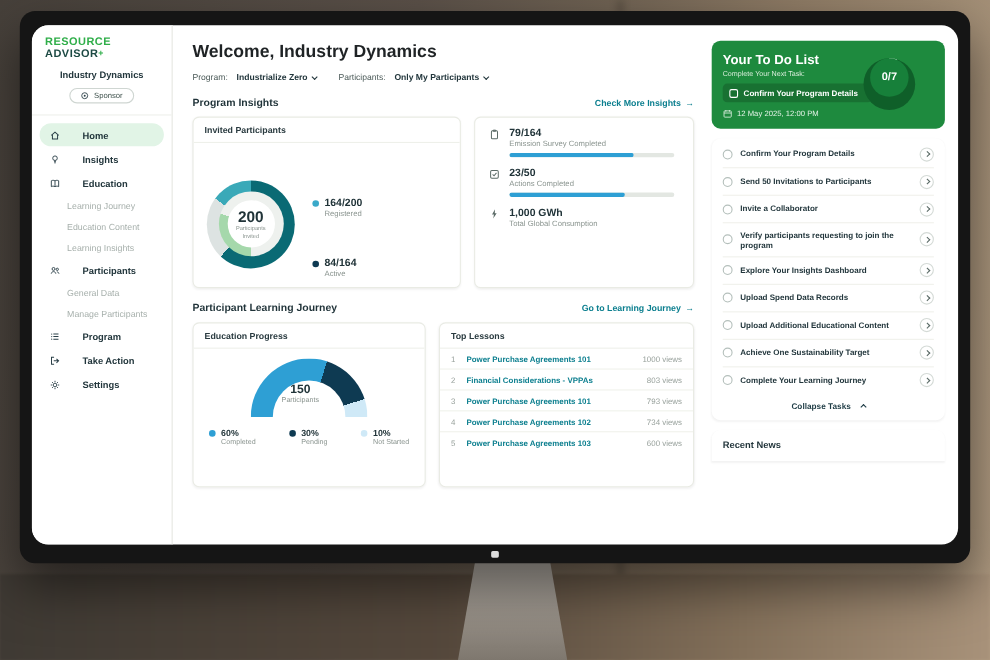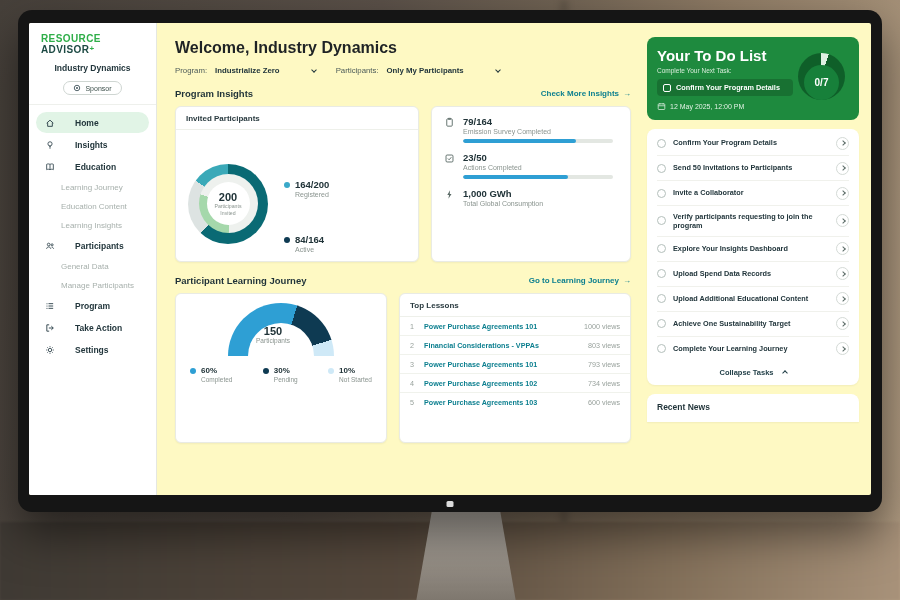--- a/index.html
+++ b/index.html
@@ -4,57 +4,57 @@
 <style>
   * { margin:0; padding:0; box-sizing:border-box; }
   html,body { width:900px; height:600px; overflow:hidden; font-family:"Liberation Sans","DejaVu Sans",sans-serif; }
   body { position:relative; background:linear-gradient(100deg,#46403a 0%,#5a5048 38%,#6e6152 55%,#8d7a64 72%,#b19c82 100%); }
   .wall-seam { position:absolute; left:560px; top:0; width:8px; height:600px; background:rgba(0,0,0,.14); filter:blur(3px); }
   .desk { position:absolute; left:0; bottom:0; width:100%; height:78px; background:linear-gradient(90deg,#3f3a34 0%,#55483c 45%,#83705a 75%,#a8927a 100%); filter:blur(1px); }
   .stand-neck { position:absolute; left:416px; top:510px; width:100px; height:92px; clip-path:polygon(16% 0,84% 0,100% 100%,0 100%); background:linear-gradient(180deg,#b6b0a8 0%,#948d84 60%,#7d766d 100%); }
 
   .monitor { position:absolute; left:18px; top:10px; width:864px; height:502px; background:#151515; border-radius:14px; padding:13px 11px 17px; box-shadow:0 22px 45px rgba(0,0,0,.5); }
   .bezel-dot { position:absolute; left:50%; bottom:5px; transform:translateX(-50%); width:7px; height:6px; border-radius:1.5px; background:#dcdcdc; }
-  .screen { width:100%; height:100%; background:#fef9c3; border-radius:2px; overflow:hidden; display:flex; position:relative; }
+  .screen { width:100%; height:100%; background:#ffffff; border-radius:15px; overflow:hidden; display:flex; position:relative; }
 
   
   .sidebar { width:128px; background:#fff; border-right:1px solid #e5e7e1; flex-shrink:0; display:flex; flex-direction:column; }
   .brand { padding:10px 12px 6px; font-size:10px; font-weight:700; letter-spacing:.4px; }
   .brand .g { color:#2fae49; } .brand .d { color:#1d4a44; } .brand .plus { color:#2fae49; font-size:8px; vertical-align:top; }
   .org-block { text-align:center; padding:2px 8px 8px; border-bottom:1px solid #eef0ec; }
   .org-name { font-size:8.5px; font-weight:700; color:#22363c; margin-bottom:5px; }
   .sponsor-pill { display:inline-flex; align-items:center; gap:4px; border:1px solid #cfd6d2; border-radius:10px; padding:2px 9px; font-size:7px; color:#3c4f4a; }
   .nav { padding-top:6px; }
   .nav-item { height:21px; display:flex; align-items:center; gap:20px; padding:0 9px; margin:1px 7px; border-radius:12px; font-size:8.5px; font-weight:700; color:#22363c; cursor:pointer; }
   .nav-item.active { background:#e1f4e6; }
   .nav-item.sub { height:18px; font-weight:400; color:#a7b0ac; font-size:8px; padding-left:25px; }
   .nico { width:10px; height:10px; flex-shrink:0; color:#2b4048; }
 
   
   .main { flex:1; min-width:0; padding:12px 14px 0 18px; }
   .welcome { font-size:16px; font-weight:700; color:#1f2325; margin:4px 0 9px; }
   .filters { display:flex; align-items:center; gap:8px; font-size:7.8px; color:#4b5a58; margin-bottom:13px; }
-  .filter-val { font-weight:700; color:#22363c; display:flex; align-items:center; cursor:pointer; margin-right:12px;gap:28px; }
+  .filter-val { font-weight:700; color:#22363c; display:flex; align-items:center; cursor:pointer; margin-right:12px; }
   .chev { display:inline-block; width:4px; height:4px; border-right:1.2px solid currentColor; border-bottom:1.2px solid currentColor; }
   .chev.down { transform:rotate(45deg); margin-left:4px; margin-bottom:2px; }
   .chev.up { transform:rotate(-135deg); margin-left:4px; margin-top:2px; }
   .chev.right { transform:rotate(-45deg); }
   .sec-row { display:flex; justify-content:space-between; align-items:center; margin:2px 0 7px; }
   .sec-title { font-size:9.5px; font-weight:700; color:#1f3238; }
   .sec-link { font-size:8px; font-weight:700; color:#0c7f8f; display:flex; align-items:center; gap:4px; cursor:pointer; }
   .card-row { display:flex; gap:12px; margin-bottom:13px; }
   .card { background:#fff; border:1px solid #e9ebe4; border-radius:6px; box-shadow:0 1px 2px rgba(0,0,0,.05); overflow:hidden; }
   .card-h { padding:7px 10px 6px; border-bottom:1px solid #eef0ea; font-size:8px; font-weight:700; color:#2a3b40; }
 
   .card-invited { width:244px; height:156px; }
   .invited-body { display:flex; align-items:center; gap:16px; padding:13px 12px; }
   .donut-o { width:80px; height:80px; border-radius:50%; display:flex; align-items:center; justify-content:center; }
   .donut-i { width:59px; height:59px; border-radius:50%; display:flex; align-items:center; justify-content:center; }
   .donut-hole { width:43px; height:43px; border-radius:50%; background:#fff; display:flex; flex-direction:column; align-items:center; justify-content:center; text-align:center; }
-  .donut-val { font-size:11px; font-weight:700; color:#203338; }
+  .donut-val { font-size:14px; font-weight:700; color:#203338; }
   .donut-lab { font-size:5.2px; color:#8a948f; width:34px; line-height:1.2; }
   .leg-item { margin-bottom:11px;margin-top:36px; }
   .leg-top { display:flex; align-items:center; gap:5px; font-size:9.5px; font-weight:700; color:#203338; }
   .dot { width:6px; height:6px; border-radius:50%; flex-shrink:0; }
   .leg-sub { font-size:7px; color:#8a948f; margin-left:11px; margin-top:1px; }
 
   .card-info { flex:1; height:156px; }
   .info-body { padding:9px 12px; display:flex; flex-direction:column; gap:9px; }
   .stat { display:flex; gap:8px; }
   .sico { width:11px; height:11px; color:#5a6a66; flex-shrink:0; margin-top:1px; }
@@ -77,26 +77,26 @@
   .card-lessons { flex:1; height:150px; }
   .lesson { display:flex; align-items:center; gap:7px; padding:4.5px 10px; border-bottom:1px solid #f0f2ec; font-size:7.2px; }
   .lesson:last-child { border-bottom:none; }
   .l-rank { color:#98a19c; width:7px; }
   .l-title { flex:1; color:#0c7f8f; font-weight:700; cursor:pointer; }
   .l-views { color:#98a19c; }
 
   
   .rightcol { width:226px; flex-shrink:0; padding:14px 12px 0 2px; height:100%; overflow:hidden; }
   .todo-green { position:relative; background:#1e8a3e; border-radius:8px; padding:10px 10px 9px; color:#fff; }
-  .todo-title { font-size:15px; font-weight:700; }
+  .todo-title { font-size:12px; font-weight:700; }
   .todo-sub { font-size:6.5px; color:#d6ecd9; margin:3px 0 5px; }
   .todo-next { display:flex; align-items:center; gap:5px; background:rgba(0,0,0,.18); border-radius:4px; padding:4px 6px; width:calc(100% - 56px); font-size:7.3px; font-weight:700; }
   .wbox { width:8px; height:8px; border:1.2px solid #fff; border-radius:2px; flex-shrink:0; }
   .todo-date { display:flex; align-items:center; gap:4px; font-size:7px; color:#e2f2e5; margin-top:6px; }
-  .todo-ring { position:absolute; right:14px; top:16px; width:47px; height:47px; border-radius:50%; background:conic-gradient(#dff0e2 0 5%, #0f5f29 5% 100%); display:flex; align-items:flex-end; justify-content:center; }
+  .todo-ring { position:absolute; right:27px; top:16px; width:47px; height:47px; border-radius:50%; background:conic-gradient(#dff0e2 0 5%, #0f5f29 5% 100%); display:flex; align-items:flex-start; justify-content:center; }
   .todo-ring-in { width:35px; height:35px; border-radius:50%; background:#17803a; display:flex; align-items:center; justify-content:center; font-size:10px; font-weight:700; color:#fff; }
 
   .tasks-card { background:#fff; border-radius:8px; margin-top:9px; padding:2px 10px 0; box-shadow:0 1px 2px rgba(0,0,0,.05); }
   .task { display:flex; align-items:center; gap:7px; padding:5.5px 0; border-bottom:1px solid #f0f1ec; }
   .cbox { width:9px; height:9px; border:1.1px solid #b4bfbb; border-radius:50%; flex-shrink:0; cursor:pointer; }
   .task-lab { flex:1; font-size:7.3px; font-weight:700; color:#22363c; line-height:1.3; }
   .chev-circ { width:13px; height:13px; border:1px solid #d4dad6; border-radius:50%; display:flex; align-items:center; justify-content:center; color:#5a6a66; flex-shrink:0; cursor:pointer; }
   .collapse-row { display:flex; align-items:center; justify-content:center; gap:5px; padding:7px 0 8px; font-size:7.5px; font-weight:700; color:#1d3b44; cursor:pointer; }
   .news-card { background:#fff; border-radius:8px 8px 0 0; margin-top:9px; padding:8px 10px; font-size:8.5px; font-weight:700; color:#1f3238; height:28px; box-shadow:0 1px 2px rgba(0,0,0,.05); }
 </style>
@@ -292,20 +292,21 @@
       <div class="sec-row">
         <span class="sec-title">Participant Learning Journey</span>
         <span class="sec-link">
           <span>Go to Learning Journey</span>
           <span>→</span>
         </span>
       </div>
 
       <div class="card-row">
         <div class="card card-edu">
+          <div class="card-h">Education Progress</div>
           <div class="gauge-wrap">
             <div class="gauge-arc" style="background: conic-gradient(from 270deg, rgb(46, 159, 212) 0%, rgb(46, 159, 212) 30%, rgb(14, 58, 82) 30%, rgb(14, 58, 82) 45%, rgb(207, 233, 247) 45%, rgb(207, 233, 247) 50%, transparent 50%, transparent 100%);"></div>
             <div class="gauge-hole"></div>
             <div class="gauge-center">
               <div class="gauge-val">150</div>
               <div class="gauge-lab">Participants</div>
             </div>
           </div>
           <div class="edu-legend">
             <div class="eleg">

